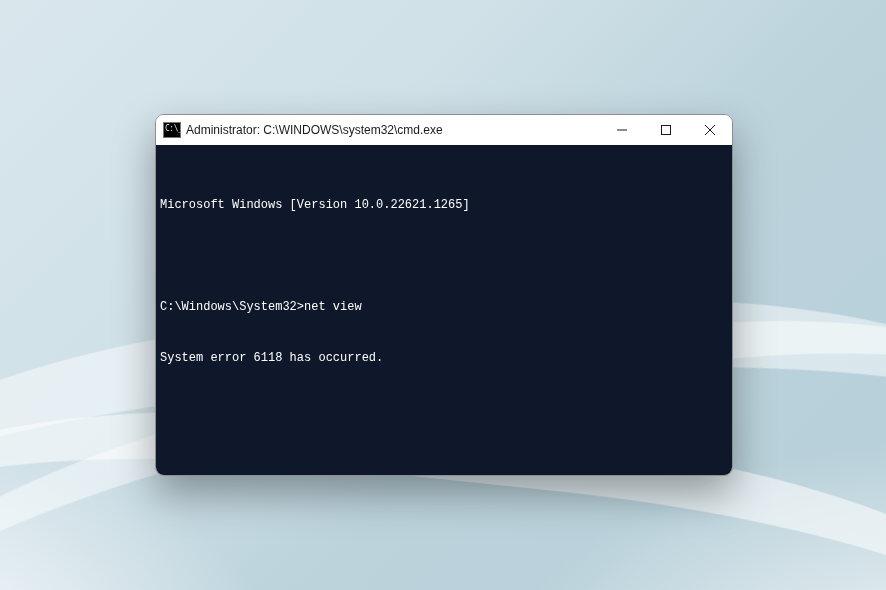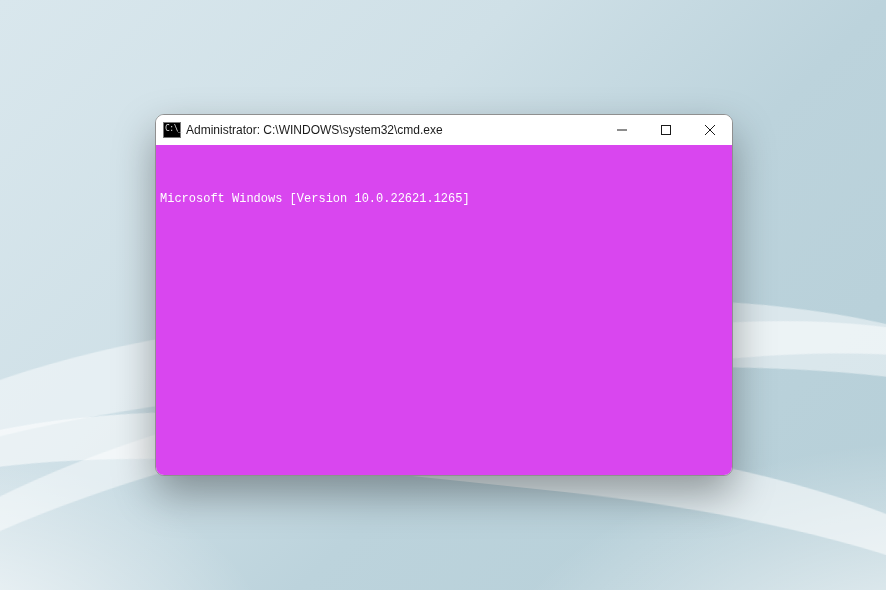--- a/index.html
+++ b/index.html
@@ -47,23 +47,23 @@
       font-size:12px; color:#1a1a1a; flex:0 0 auto; white-space:nowrap;
     }
     .titlebar .spacer { flex:1 1 auto; }
     .winbtn {
       width:44px; height:30px; display:flex; align-items:center; justify-content:center;
       color:#1a1a1a; cursor:default;
     }
     .winbtn svg { width:10px; height:10px; stroke:currentColor; stroke-width:1; fill:none; }
 
     .console {
-      flex:1 1 auto; background:#d946ef; color:#ffffff;
+      flex:1 1 auto; background:#0f172a; color:#ffffff;
       font:12px/17px Consolas,"Courier New",monospace;
-      padding:12px 5px 4px 4px; white-space:pre; overflow:hidden;
+      padding:18px 5px 4px 4px; white-space:pre; overflow:hidden;
     }
     .console .line { display:block; min-height:17px; }
   </style>
 </head>
 <body>
 
 <div class="desktop">
   <div class="swoosh a"></div>
   <div class="swoosh b"></div>
   <div class="swoosh c"></div>
@@ -89,20 +89,22 @@
         <svg viewBox="0 0 10 10">
             <line x1="0" y1="0" x2="10" y2="10"></line>
             <line x1="10" y1="0" x2="0" y2="10"></line>
           </svg>
       </div>
     </div>
 
     <div class="console">
       <span class="line">Microsoft Windows [Version 10.0.22621.1265]</span>
       <span class="line"></span>
+      <span class="line"><span>C:\Windows\System32&gt;</span><span>net view</span></span>
+      <span class="line">System error 6118 has occurred.</span>
       <span class="line"></span>
       
       
       
       
     </div>
 
   </div>
 </div>
 

